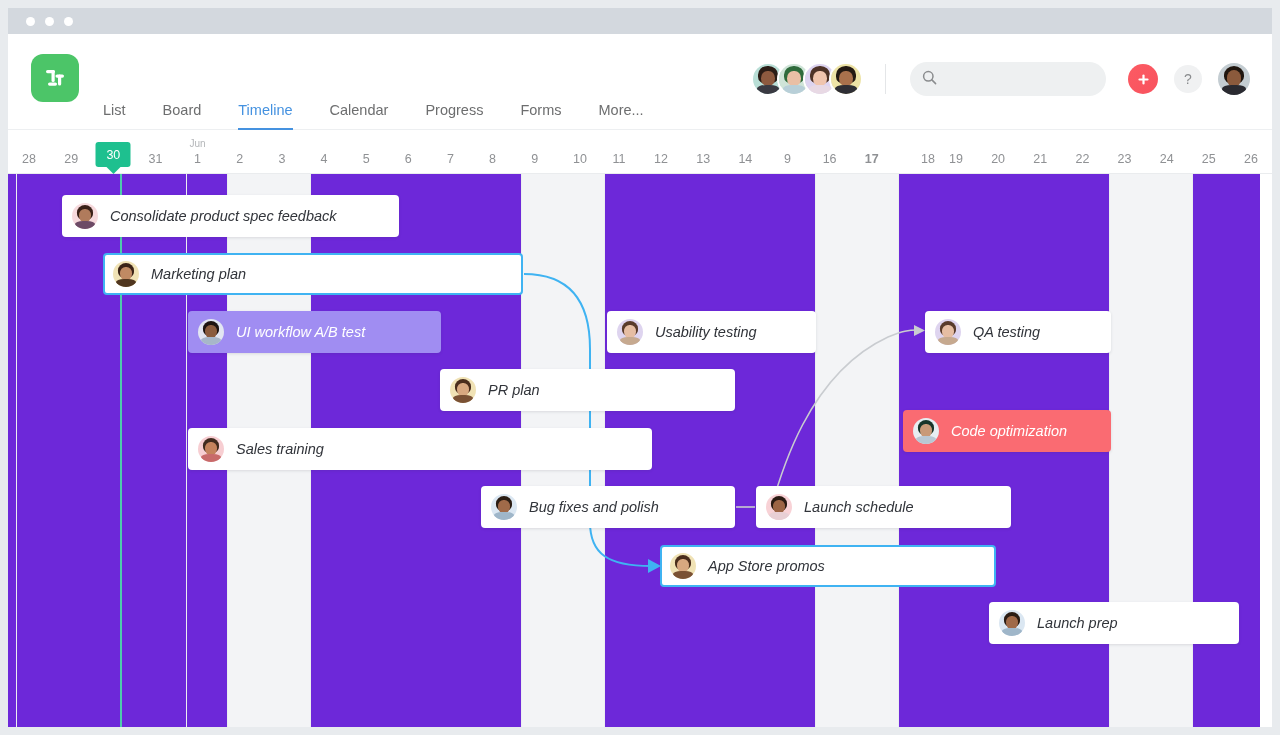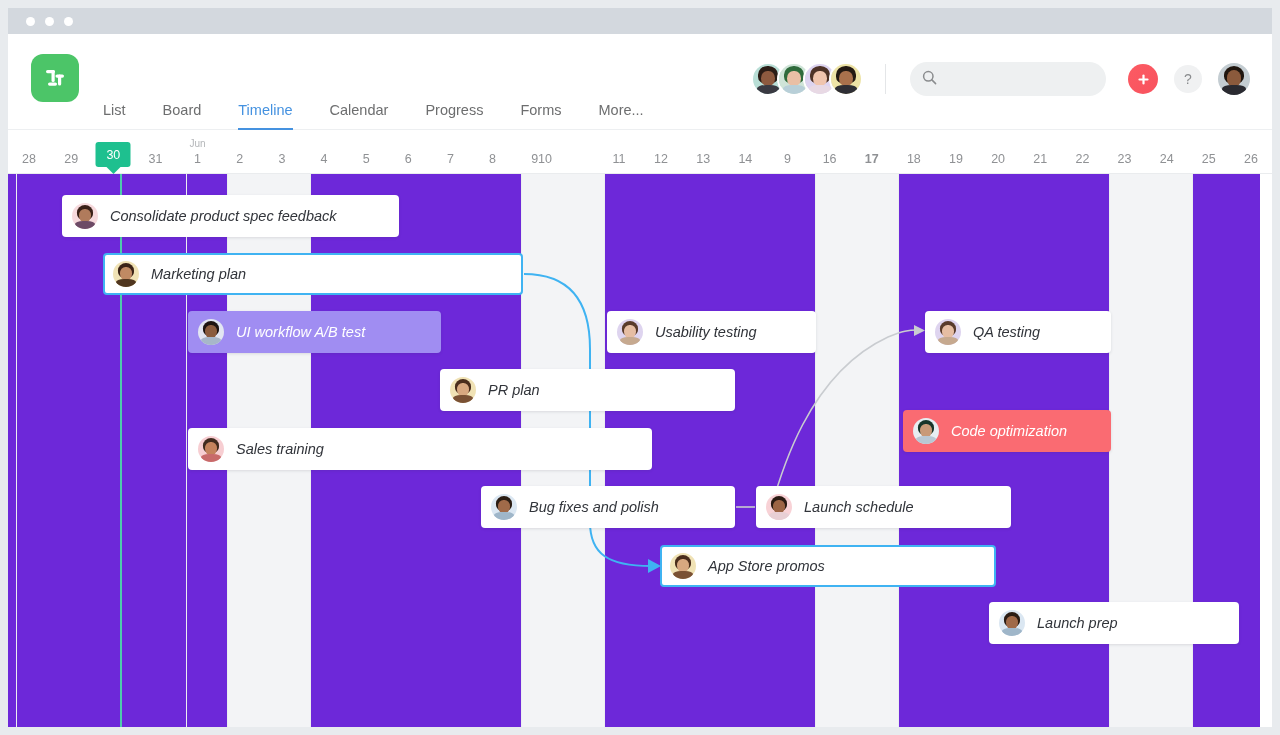--- a/index.html
+++ b/index.html
@@ -296,21 +296,21 @@
       </div>
       <div class="date-cell" style="left: 421.333px; width: 42.1333px;">
         <span>7</span>
       </div>
       <div class="date-cell" style="left: 463.467px; width: 42.1333px;">
         <span>8</span>
       </div>
       <div class="date-cell" style="left: 505.6px; width: 42.1333px;">
         <span>9</span>
       </div>
-      <div class="date-cell" style="left: 516px; width: 42.1333px;">
+      <div class="date-cell" style="left: 551px; width: 42.1333px;">
         <span>10</span>
       </div>
       <div class="date-cell" style="left: 589.867px; width: 42.1333px;">
         <span>11</span>
       </div>
       <div class="date-cell" style="left: 632px; width: 42.1333px;">
         <span>12</span>
       </div>
       <div class="date-cell" style="left: 674.133px; width: 42.1333px;">
         <span>13</span>
@@ -320,21 +320,21 @@
       </div>
       <div class="date-cell" style="left: 758.4px; width: 42.1333px;">
         <span>9</span>
       </div>
       <div class="date-cell" style="left: 800.533px; width: 42.1333px;">
         <span>16</span>
       </div>
       <div class="date-cell" style="left: 842.667px; width: 42.1333px; font-weight: bold;">
         <span>17</span>
       </div>
-      <div class="date-cell" style="left: 884.8px; width: 42.1333px;">
+      <div class="date-cell" style="left: 884.8px; width: 42.1333px; align-items: flex-end;">
         <span>18</span>
       </div>
       <div class="date-cell" style="left: 926.933px; width: 42.1333px;">
         <span>19</span>
       </div>
       <div class="date-cell" style="left: 969.067px; width: 42.1333px;">
         <span>20</span>
       </div>
       <div class="date-cell" style="left: 1011.2px; width: 42.1333px;">
         <span>21</span>

